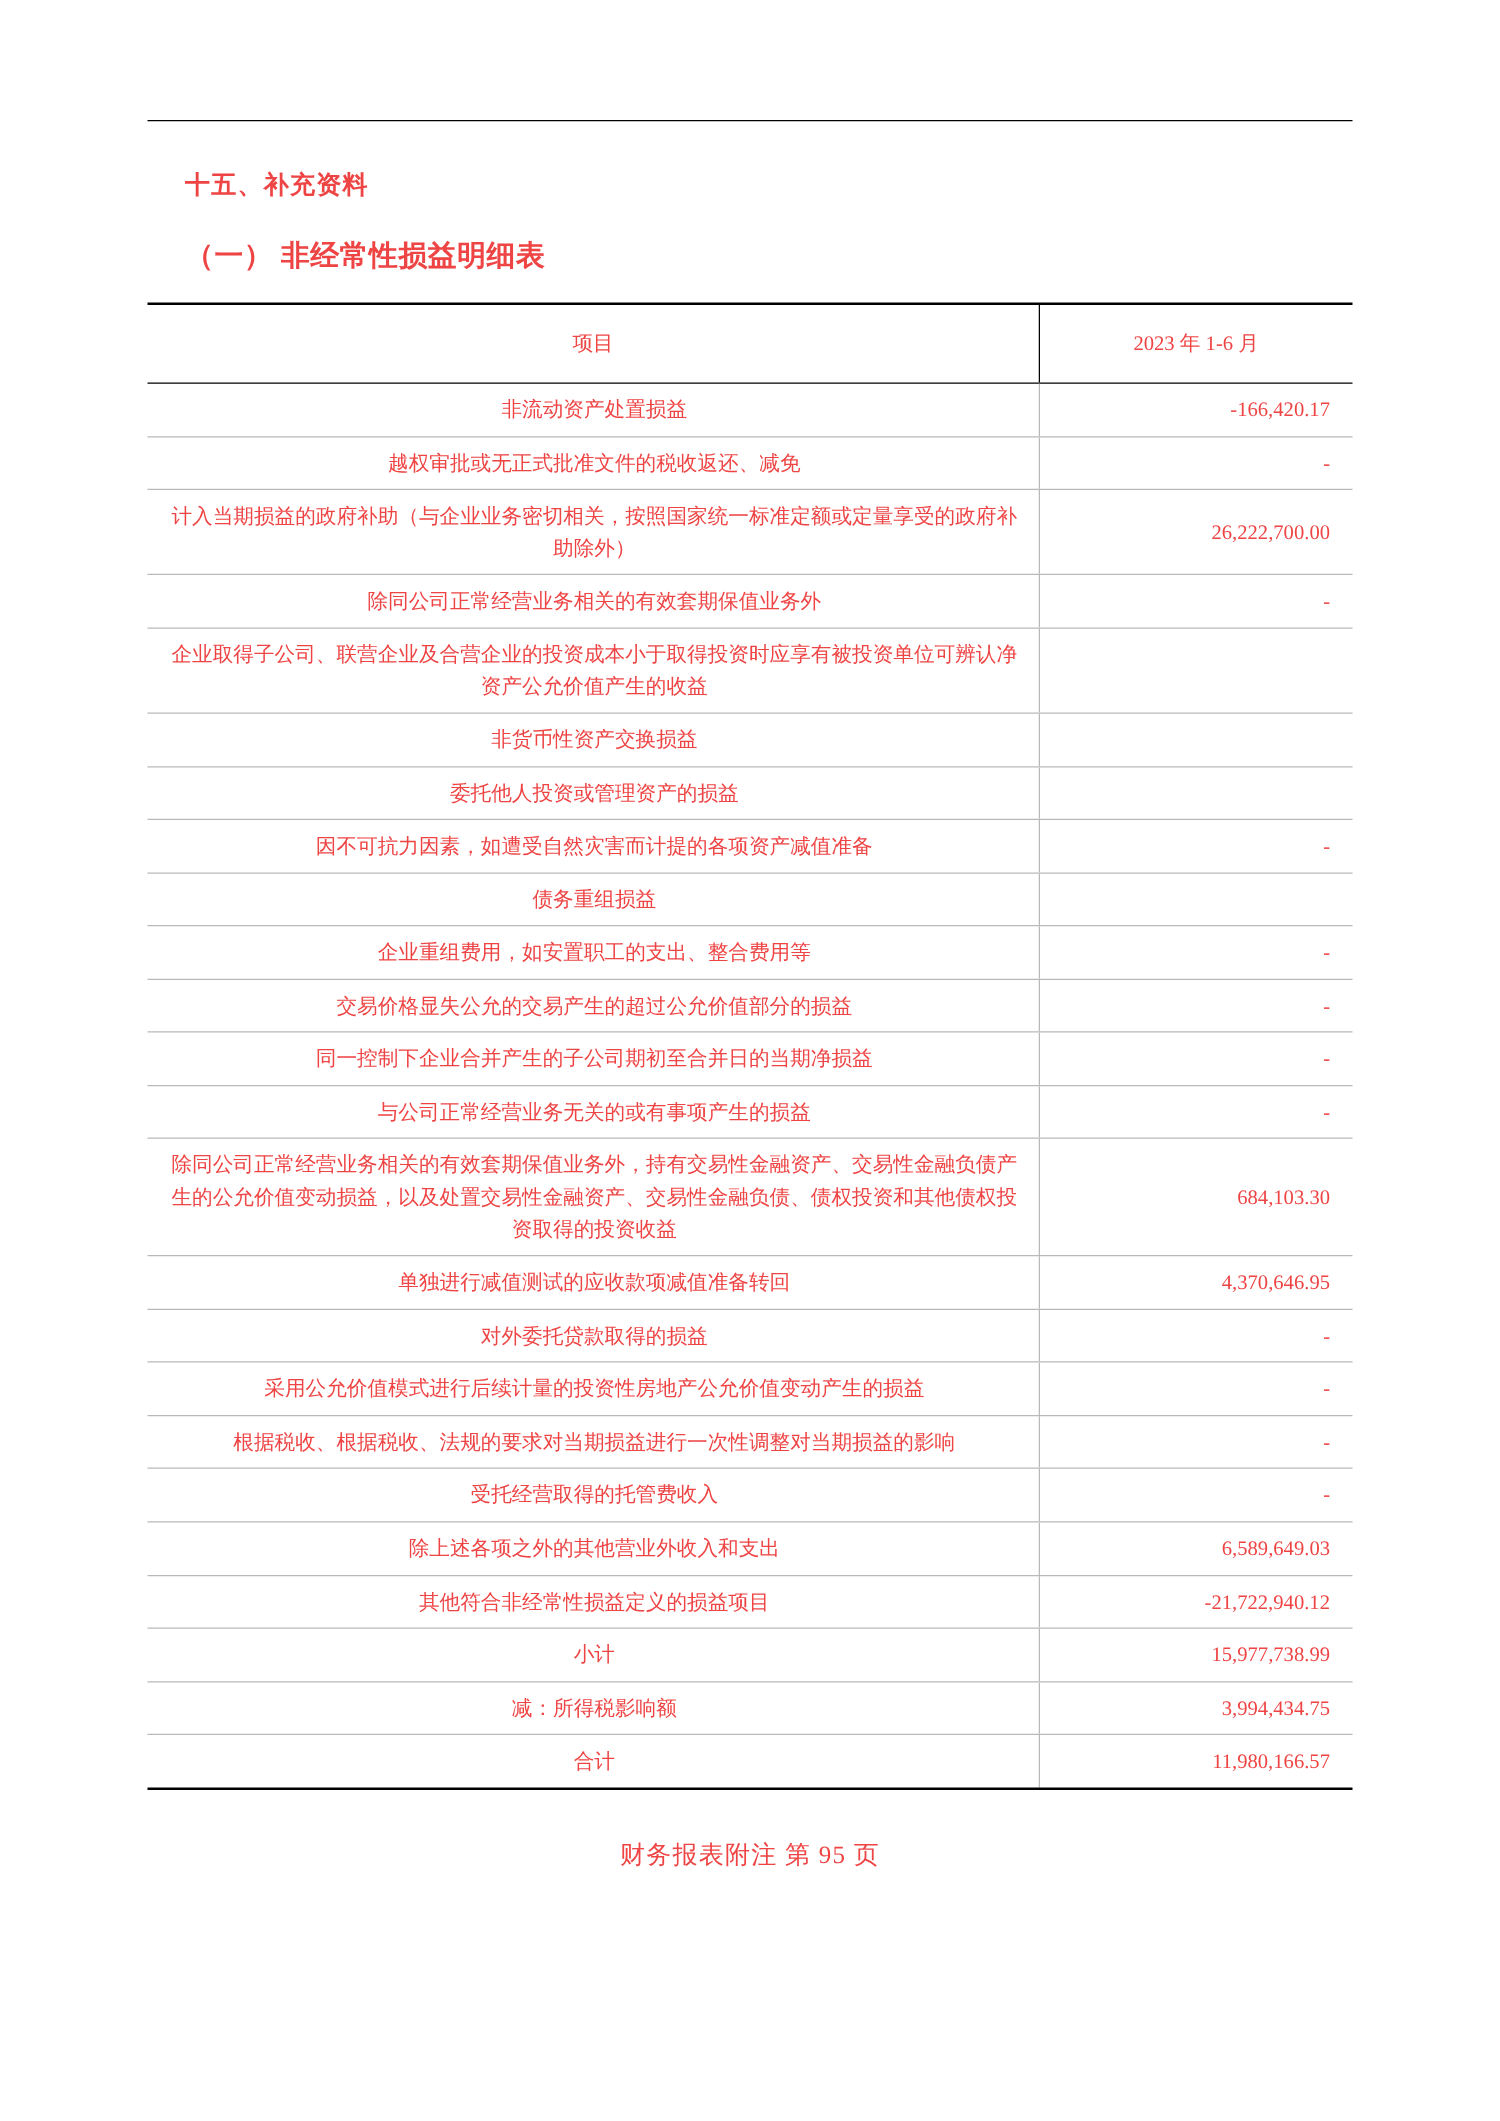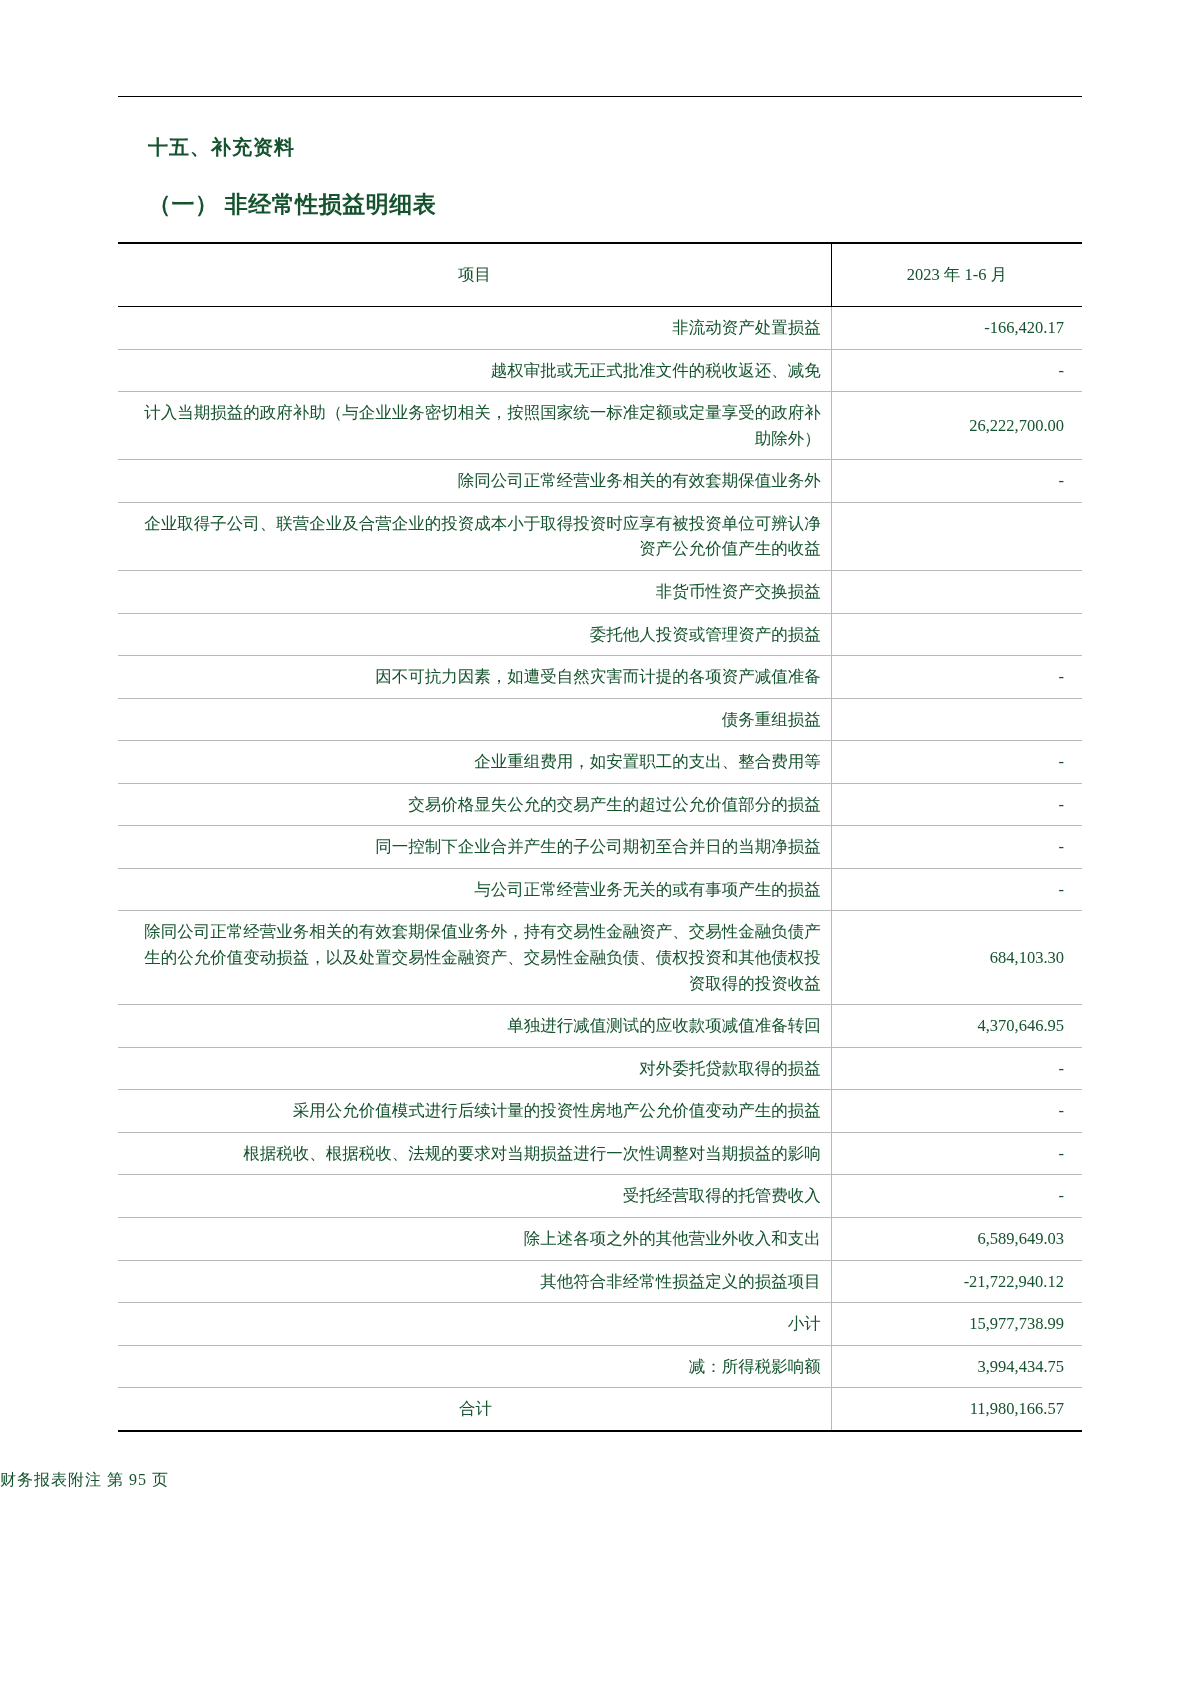--- a/index.html
+++ b/index.html
@@ -8,21 +8,21 @@
     background: #d8d8d8;
   }
   .page {
     width: 1200px;
     height: 1697px;
     background: #ffffff;
     margin: 0 auto;
     position: relative;
     box-sizing: border-box;
     font-family: "Liberation Serif", "DejaVu Serif", serif;
-    color: #14532d;
+    color: #ef4444;
     overflow: hidden;
   }
   .top-rule {
     position: absolute;
     left: 118px;
     right: 118px;
     top: 96px;
     border-top: 1px solid #000;
   }
   .content {
@@ -63,21 +63,21 @@
   table.fin thead th.sep {
     border-left: 1px solid #000;
   }
   table.fin tbody td {
     border-bottom: 1px solid #b9b9b9;
     padding: 8px 10px;
     vertical-align: middle;
     line-height: 1.55;
   }
   table.fin tbody td.item {
-    text-align: right;
+    text-align: center;
     padding-left: 12px;
   }
   table.fin tbody td.val {
     border-left: 1px solid #b9b9b9;
     text-align: right;
     padding-right: 18px;
     white-space: nowrap;
   }
   table.fin tbody tr.total td {
     border-top: 1px solid #000;
@@ -87,21 +87,22 @@
     text-align: center;
   }
   td.indent1 {
     padding-left: 44px !important;
   }
   .footer {
     position: absolute;
     left: 0;
     right: 0;
     top: 1470px;
-    font-size: 16px;
+    text-align: center;
+    font-size: 20px;
     letter-spacing: 1px;
   }
   .footer .pagenum {
     font-family: "Liberation Serif", serif;
   }
 </style>
 </head>
 <body>
 
 <div class="page">

